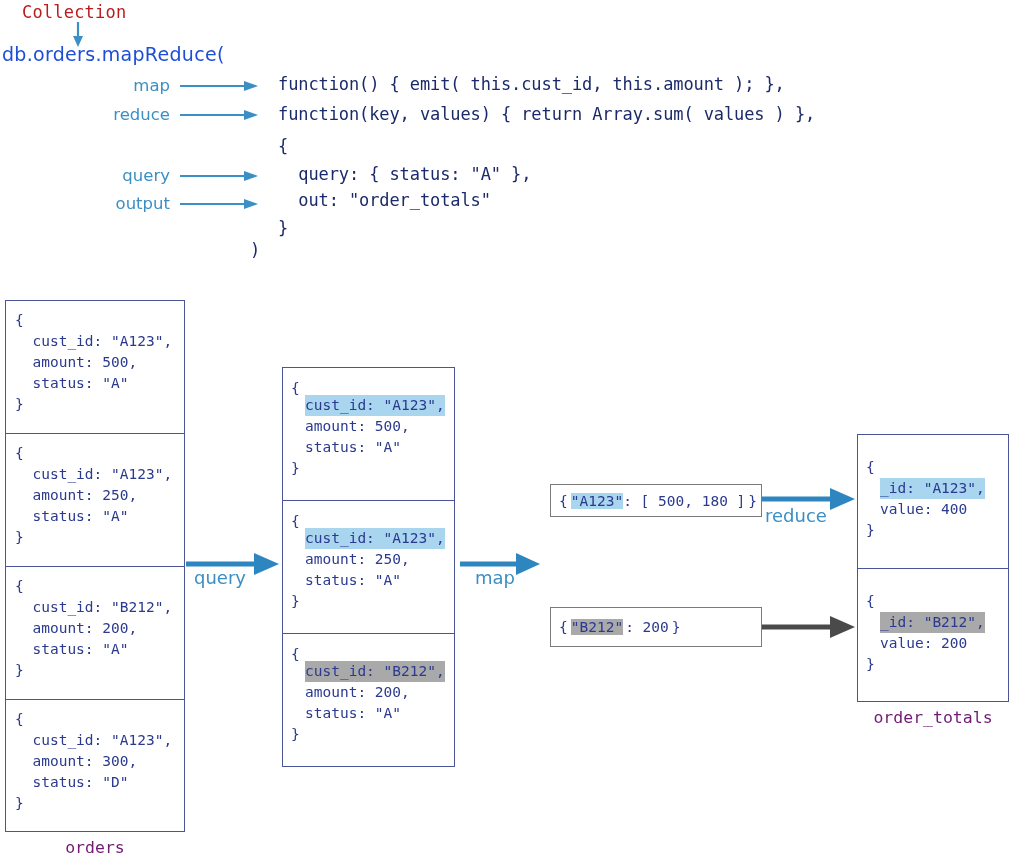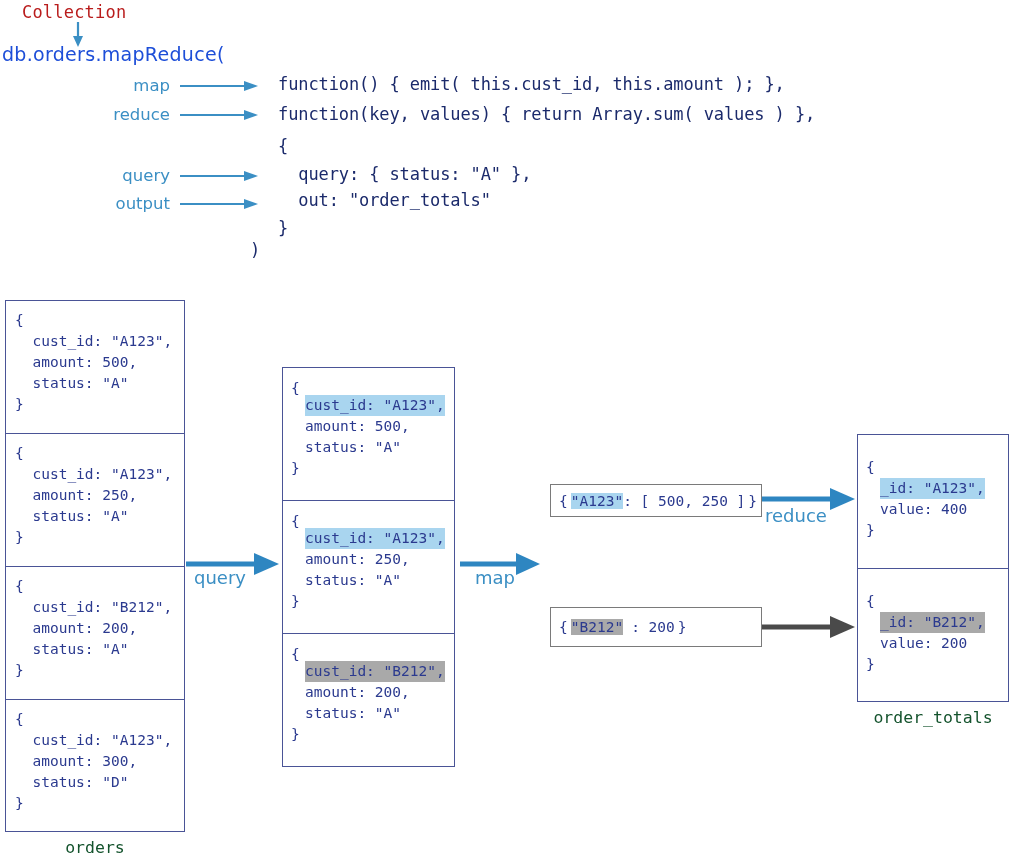--- a/index.html
+++ b/index.html
@@ -99,21 +99,21 @@
   .flow-label {
     font-family: "DejaVu Sans", sans-serif;
     font-size: 18px;
     color: #3b8fc4;
   }
 
   
   .caption {
     font-family: "DejaVu Sans Mono", monospace;
     font-size: 16.5px;
-    color: #14532d;
+    color: #701a75;
     text-align: center;
   }
 </style>
 </head>
 <body>
 
 <div class="abs" id="collection-label">Collection</div>
 
 <svg class="abs" id="collection-arrow" width="20" height="26">
   <line x1="9" y1="0" x2="9" y2="17" stroke="#3b8fc4" stroke-width="2.2"></line>
@@ -226,28 +226,28 @@
 
 <svg class="abs" style="left:460px; top:552px;" width="82" height="30">
   <line x1="0" y1="12" x2="58" y2="12" stroke="#2e86c1" stroke-width="5"></line>
   <polygon points="80,12 56,1 56,23" fill="#2e86c1"></polygon>
 </svg>
 <div class="abs flow-label" style="left:475px; top:567px;">map</div>
 
 <div class="abs emit-box" style="left:550px; top:484px; width:212px; height:33px;">
   <span class="emit-text" style="padding-right:3px;">{</span>
     <span class="emit-text hl-blue" style="padding-left:0;">"A123"</span>
-    <span class="emit-text" style="padding-left:0;">: [ 500, 250 ]</span>
+    <span class="emit-text" style="padding-left:0;">: [ 500, 180 ]</span>
     <span class="emit-text" style="padding-left:3px;">}</span>
 </div>
 
 <div class="abs emit-box" style="left:550px; top:607px; width:212px; height:40px;">
   <span class="emit-text" style="padding-right:3px;">{</span>
     <span class="emit-text hl-gray" style="padding-left:0;">"B212"</span>
-    <span class="emit-text" style="padding-left:8px;">: 200</span>
+    <span class="emit-text" style="padding-left:2px;">: 200</span>
     <span class="emit-text" style="padding-left:3px;">}</span>
 </div>
 
 <svg class="abs" style="left:762px; top:488px;" width="95" height="28">
   <line x1="0" y1="11" x2="70" y2="11" stroke="#2e86c1" stroke-width="5"></line>
   <polygon points="93,11 68,0 68,22" fill="#2e86c1"></polygon>
 </svg>
 <div class="abs flow-label" style="left:765px; top:505px;">reduce</div>
 
 <svg class="abs" style="left:762px; top:613px;" width="95" height="28">

